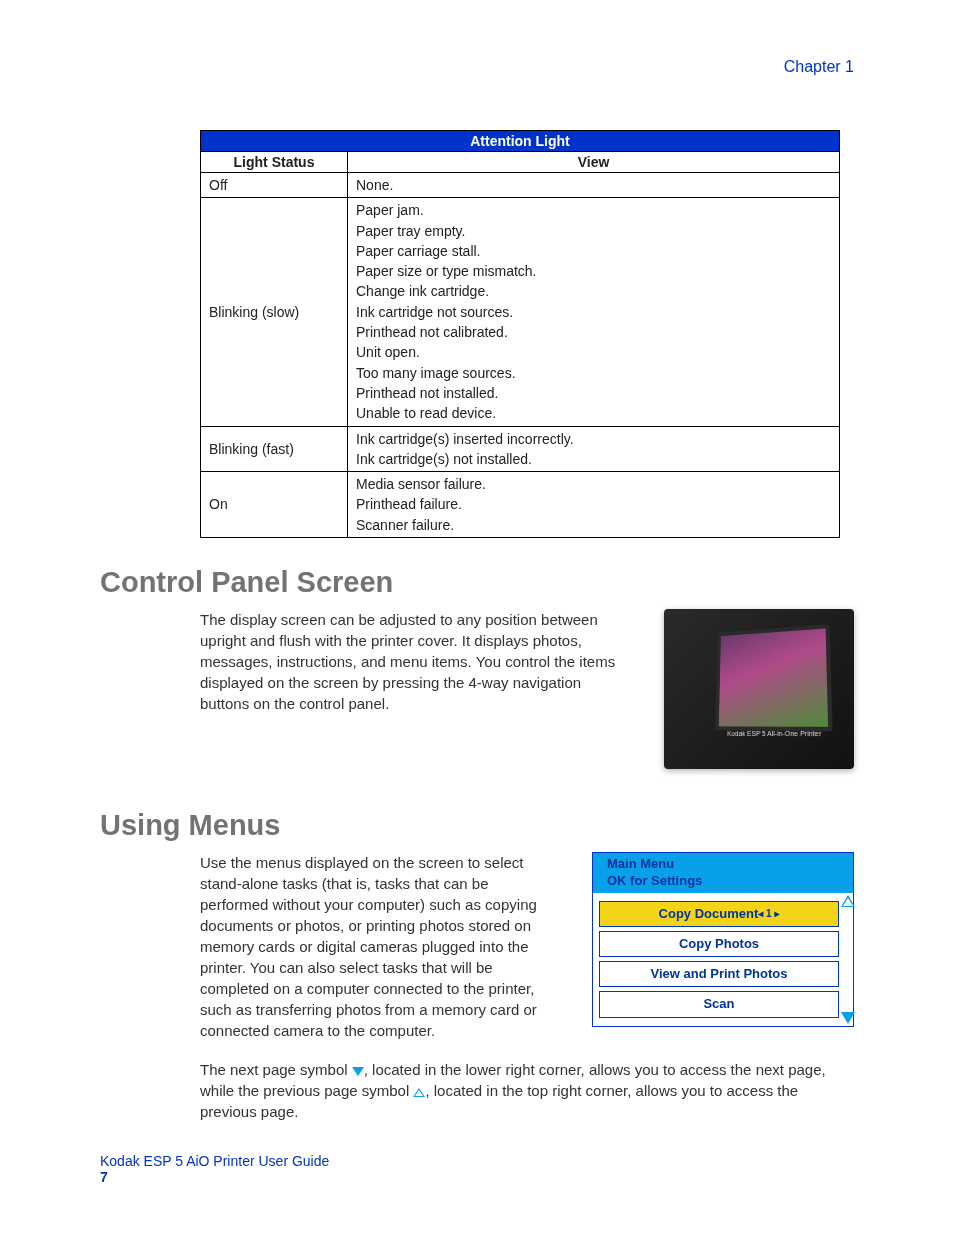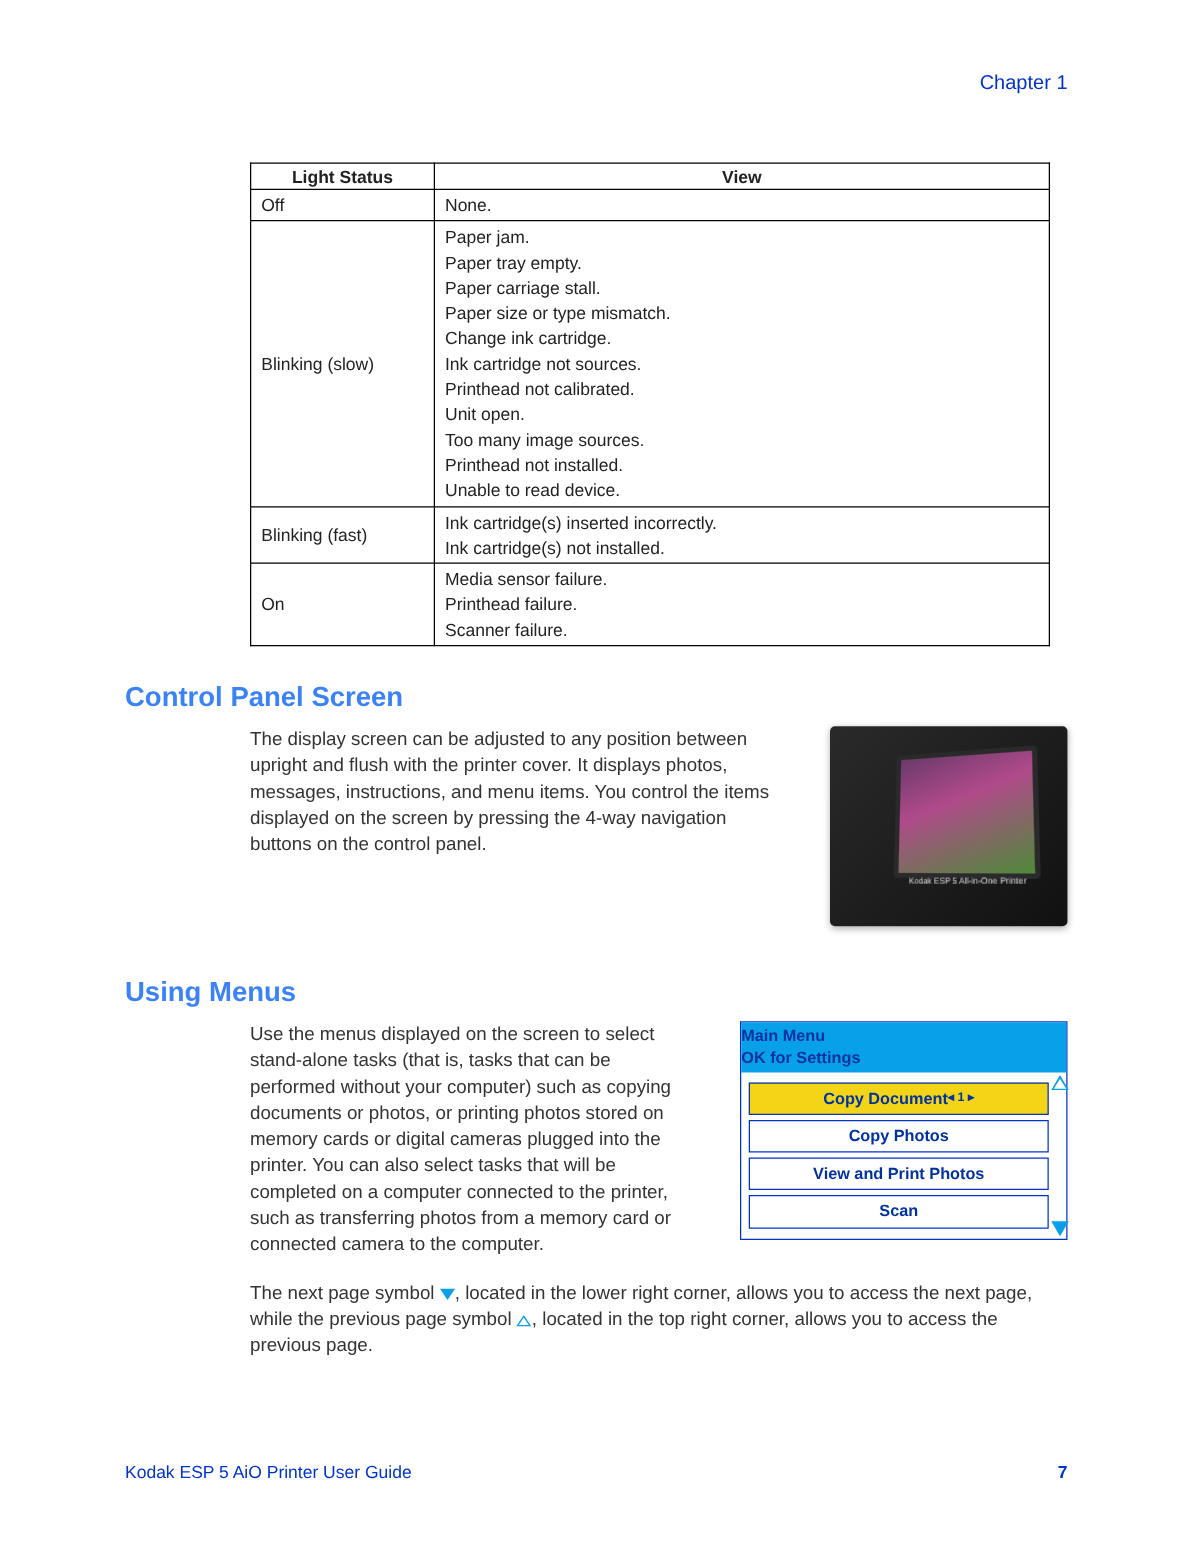--- a/index.html
+++ b/index.html
@@ -49,23 +49,23 @@
     padding: 2px 4px;
   }
   table.attention td {
     border: 1px solid #000;
     padding: 2px 8px;
     vertical-align: middle;
     line-height: 1.45;
   }
   table.attention td.status { width: 130px; }
   h2.section {
-    font-size: 22px;
-    font-weight: bold;
-    color: #3b82f6;
+    font-size: 29px;
+    font-weight: bold;
+    color: #737373;
     margin: 28px 0 10px 0;
   }
   .body-text {
     margin-left: 100px;
     font-size: 15px;
     line-height: 1.4;
     color: #333;
   }
   .flex-row {
     display: flex;
@@ -103,21 +103,21 @@
     width: 260px;
     flex-shrink: 0;
     border: 1px solid #0033cc;
     background: #fff;
     font-size: 13px;
   }
   .menu-panel .hdr {
     background: #08a0e8;
     color: #0033a0;
     font-weight: bold;
-    padding: 3px 0;
+    padding: 3px 14px;
     line-height: 1.3;
   }
   .menu-panel .items {
     padding: 4px 14px 4px 6px;
     position: relative;
   }
   .menu-panel .item {
     border: 1px solid #0033cc;
     color: #0033a0;
     font-weight: bold;
@@ -186,33 +186,37 @@
   }
   .footer {
     position: absolute;
     bottom: 50px;
     left: 100px;
     right: 100px;
     display: flex;
     justify-content: space-between;
     font-size: 14px;
     color: #0033cc;
+    flex-direction: column;
   }
   .footer .pg { font-weight: bold; }
 </style>
 </head>
 <body>
 
 <div class="page">
 
   <div class="chapter-link">Chapter 1</div>
 
   <div class="table-wrap">
     <table class="attention">
       <tbody>
+          <tr>
+            <th class="title" colspan="2">Attention Light</th>
+          </tr>
       <tr>
         <th class="col">Light Status</th>
         <th class="col">View</th>
       </tr>
       </tbody>
         <tbody id="attn-body">
           <tr>
             <td class="status">Off</td>
             <td>
               <div>None.</div>

